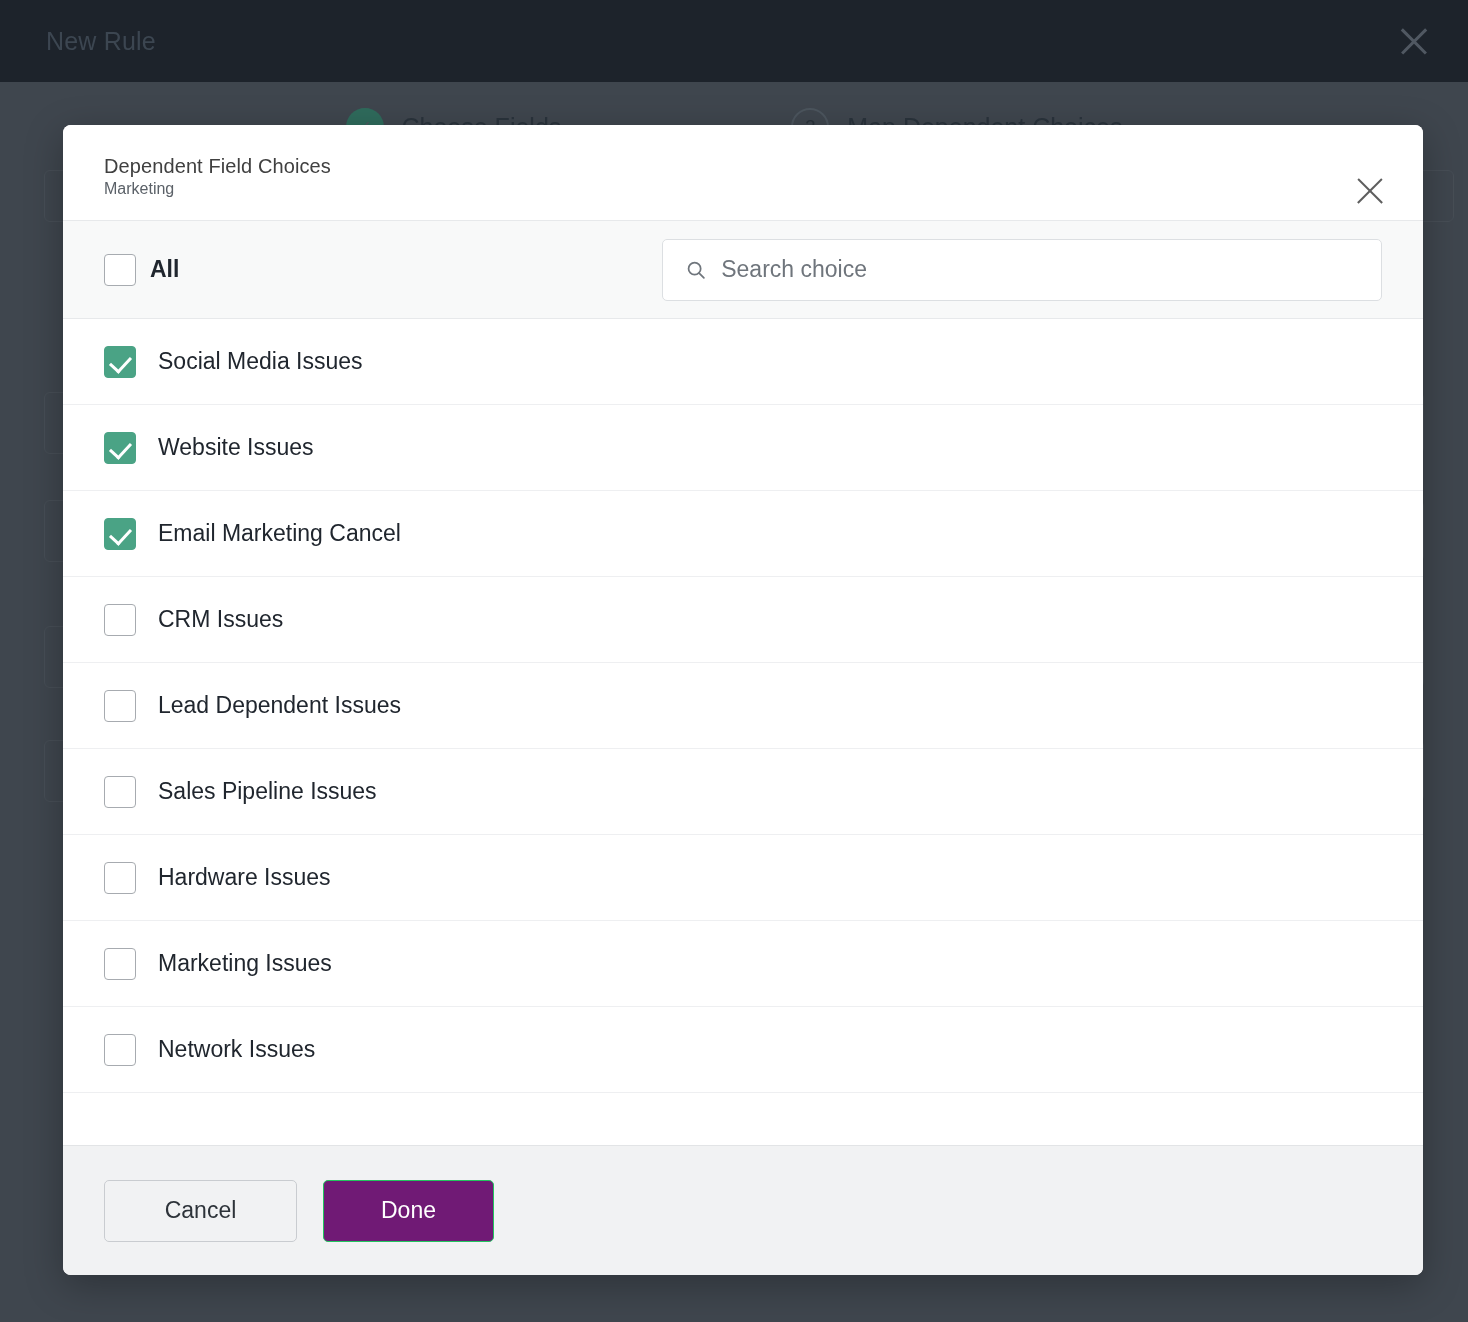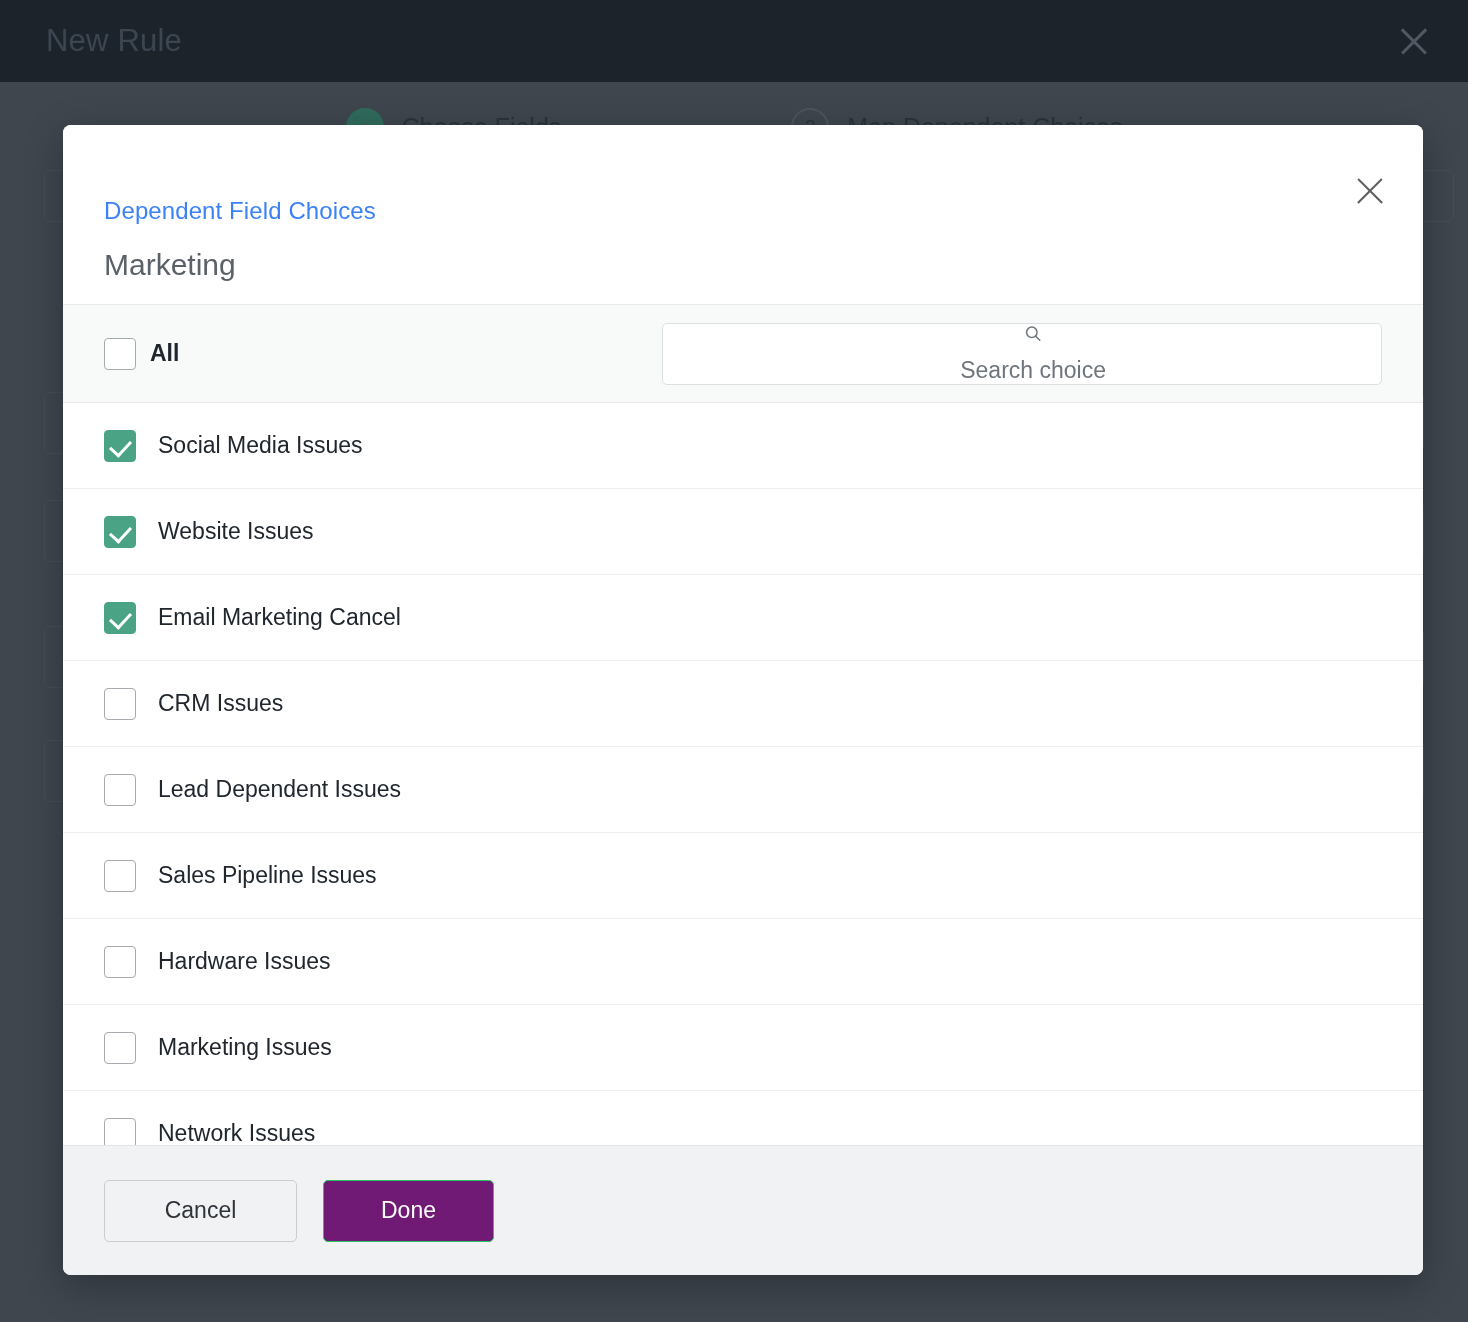--- a/index.html
+++ b/index.html
@@ -22,21 +22,21 @@
   #top-bar {
     position: absolute;
     top: 0; left: 0; right: 0;
     height: 82px;
     background: #1d232b;
     display: flex;
     align-items: center;
     padding: 0 34px 0 46px;
   }
   #top-bar .title {
-    font-size: 31px;
+    font-size: 25px;
     color: #3c4651;
     letter-spacing: 0.2px;
   }
   #top-bar .spacer { flex: 1; }
   #top-bar .close-x {
     width: 40px; height: 40px;
     position: relative;
     opacity: 0.45;
   }
   #top-bar .close-x::before,
@@ -113,28 +113,27 @@
   }
 
   #dialog-header {
     position: relative;
     padding: 30px 40px 22px 41px;
     border-bottom: 1px solid #e7e9eb;
     background: #fff;
     flex: 0 0 auto;
   }
   #dialog-header .dlg-title {
-    font-size: 24px;
-    color: #3b82f6;
+    font-size: 20px;
+    color: #404040;
     letter-spacing: 0.1px;
-    margin-top: 42px;
   }
   #dialog-header .dlg-sub {
-    margin-top: 23px;
-    font-size: 30px;
+    margin-top: 2px;
+    font-size: 16px;
     color: #5b6168;
   }
   #dialog-close {
     position: absolute;
     right: 34px;
     top: 47px;
     width: 38px; height: 38px;
     cursor: pointer;
   }
   #dialog-close::before,
@@ -173,21 +172,20 @@
     position: relative;
     width: 722px;
     height: 62px;
     background: #fff;
     border: 1px solid #dcdfe2;
     border-radius: 5px;
     display: flex;
     align-items: center;
     padding-left: 22px;
     gap: 14px;
-    flex-direction: column;
   }
   #search-box .placeholder {
     font-size: 23px;
     color: #6f757c;
   }
 
   
   .cb {
     width: 32px; height: 32px;
     border-radius: 4px;

